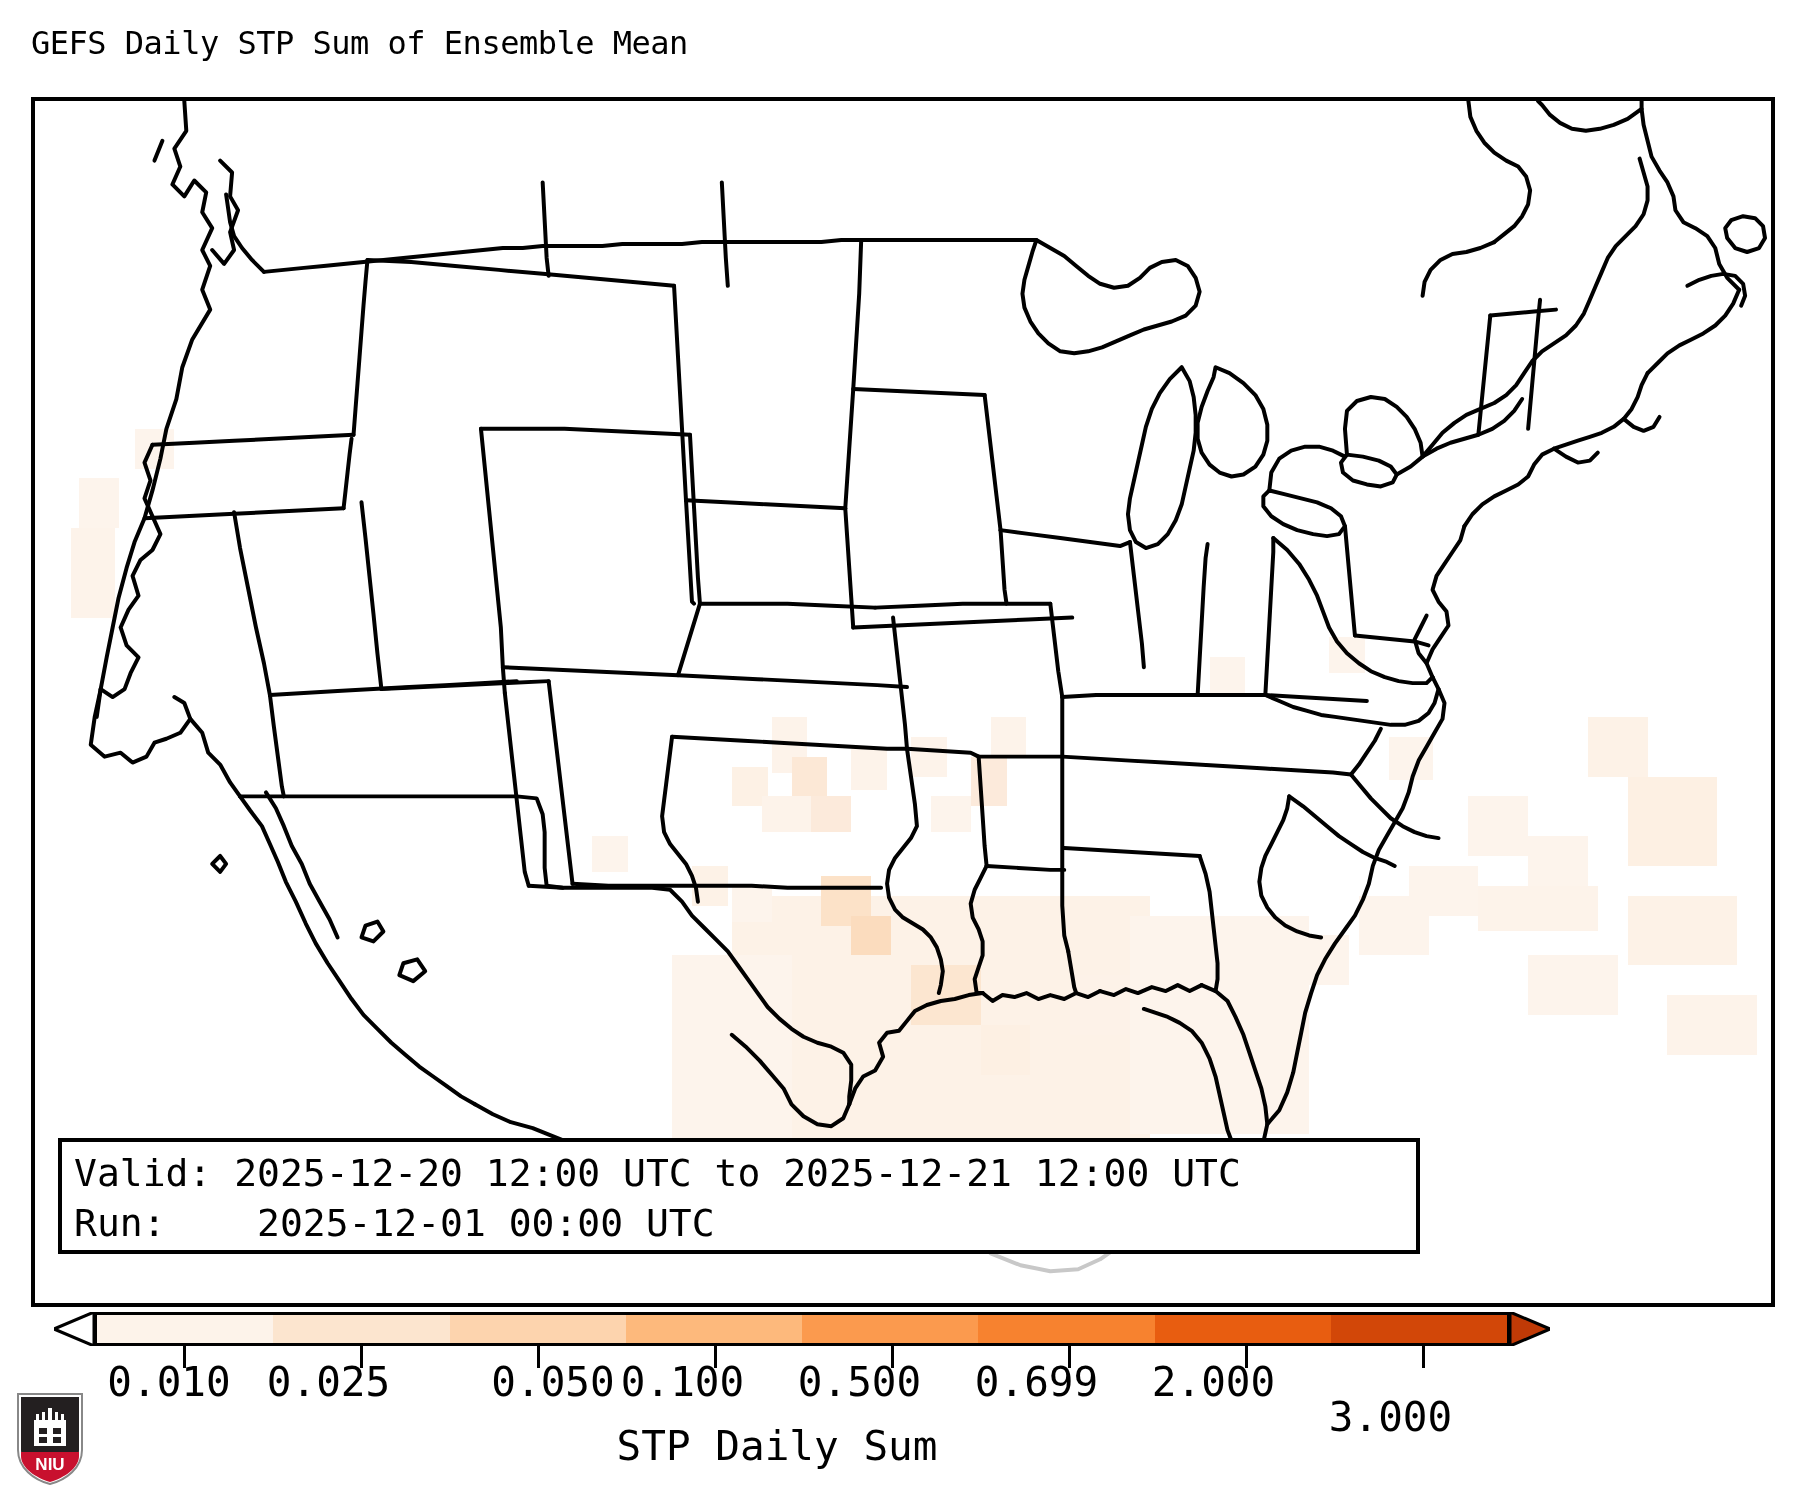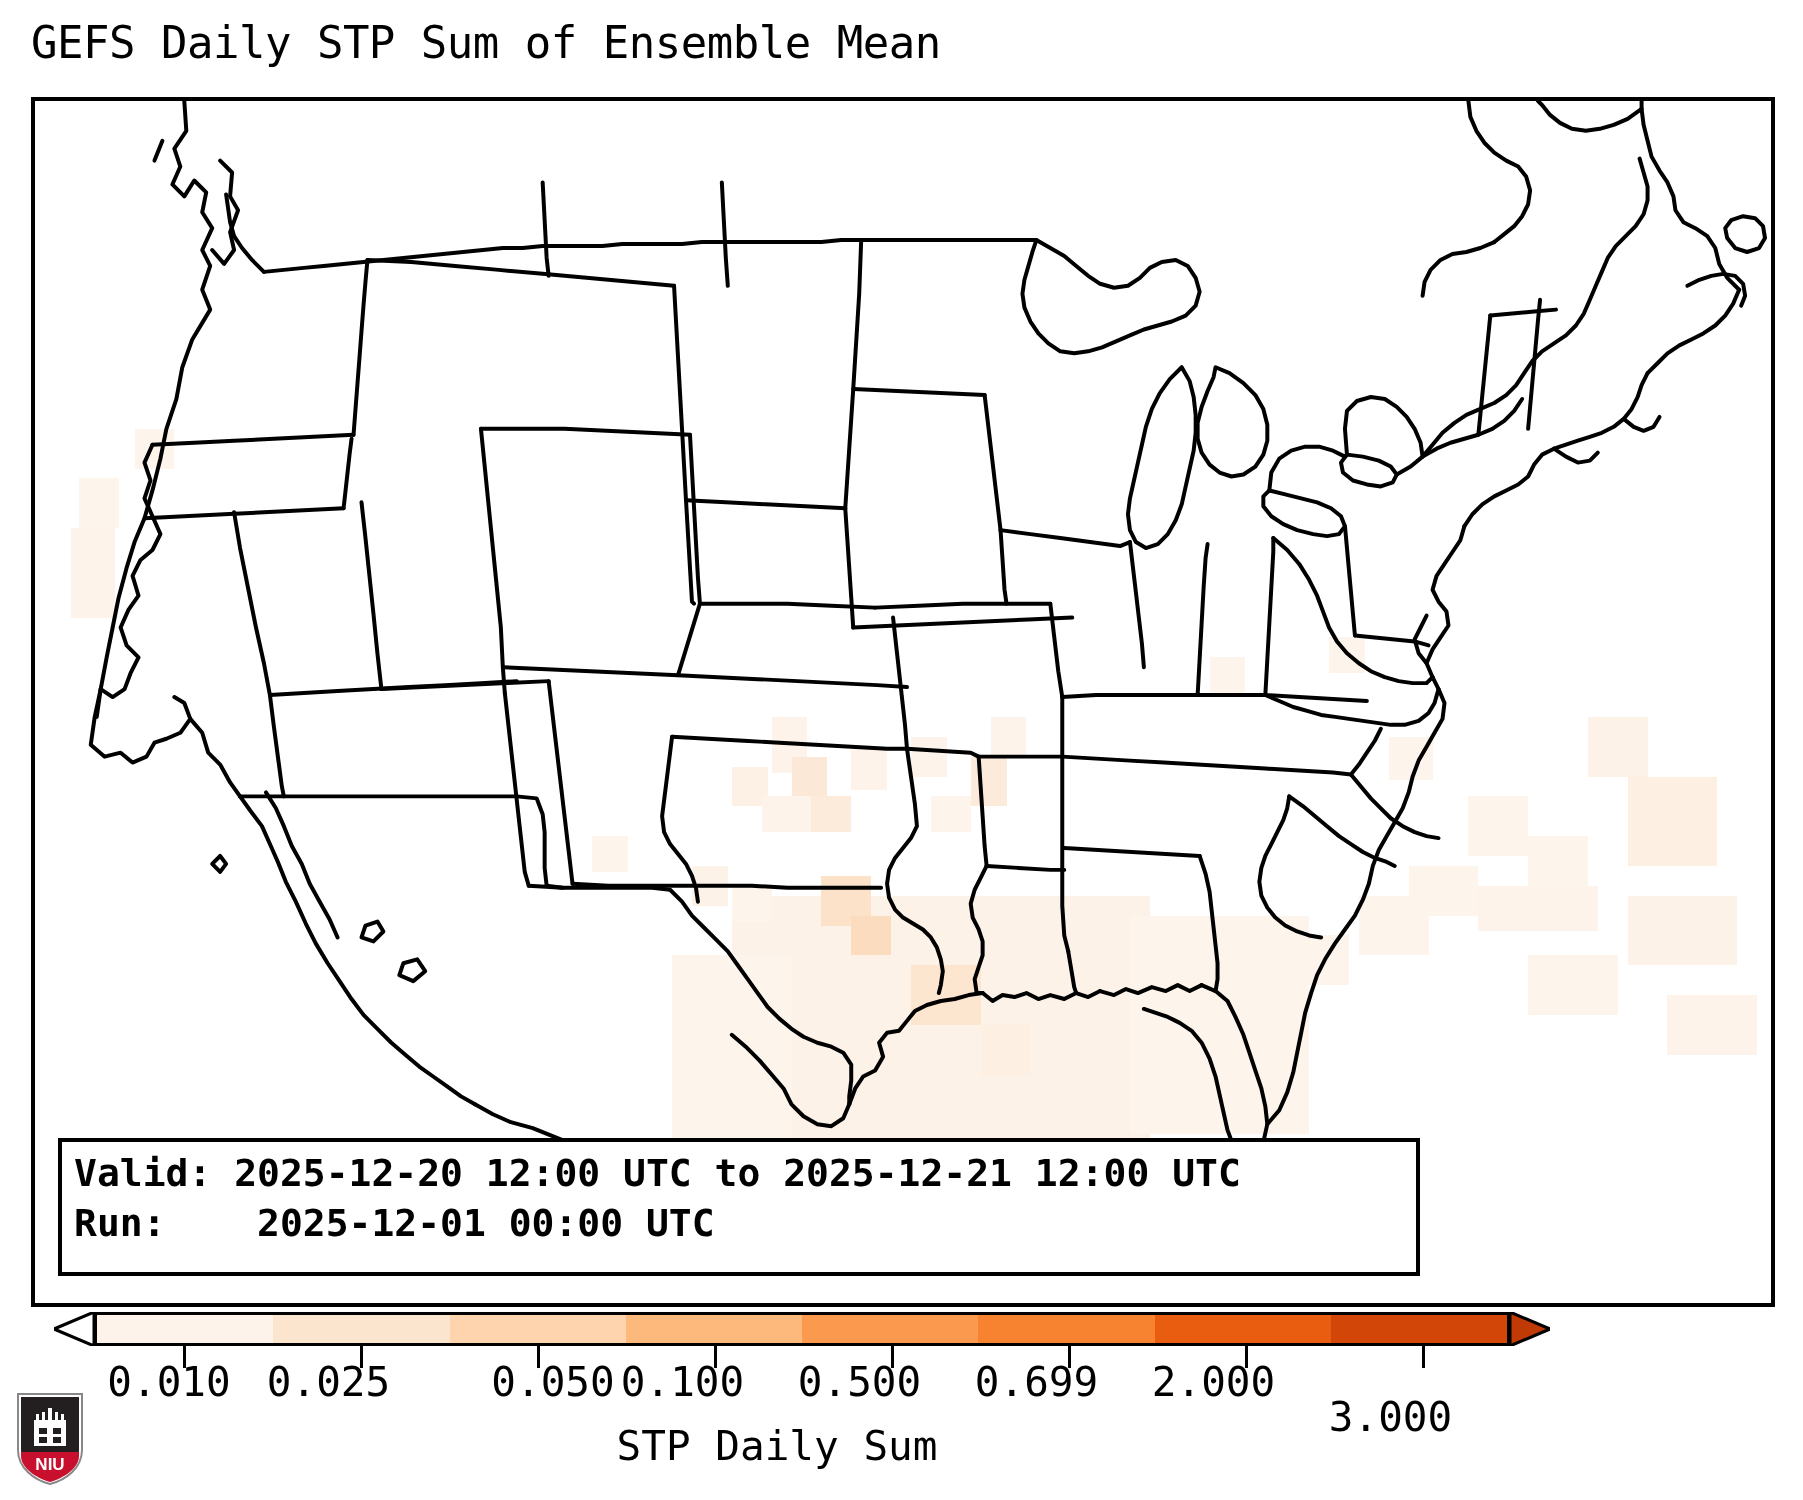--- a/index.html
+++ b/index.html
@@ -5,48 +5,47 @@
   html,body{margin:0;padding:0;background:#ffffff;}
   body{
     width:1803px;height:1500px;position:relative;overflow:hidden;
     font-family:"DejaVu Sans Mono","Liberation Mono",monospace;
     color:#000000;
   }
 
   
   #map-title{
     position:absolute;left:31px;top:14px;
-    font-size:44px;line-height:58px;
+    font-size:32px;line-height:58px;
     letter-spacing:-0.5px;
     white-space:pre;
     font-family:"DejaVu Sans Mono","Liberation Mono",monospace;
   }
 
   
   #map-frame{
     position:absolute;left:31px;top:97px;
     width:1744px;height:1210px;
     border:4px solid #000;
     background:#ffffff;
     box-sizing:border-box;
     overflow:hidden;
   }
   #map-canvas{position:absolute;left:0;top:0;width:100%;height:100%;}
   #shade-layer{position:absolute;left:0;top:0;width:100%;height:100%;}
 
   
   #info-box{
     position:absolute;left:58px;top:1138px;
-    width:1362px;height:138px;
+    width:1362px;height:116px;
     border:4px solid #000;
     background:#ffffff;
     box-sizing:border-box;
     padding:6px 0 0 12px;
     z-index:6;
-    font-weight:bold;
   }
   .info-line{
     font-size:38px;line-height:50px;white-space:pre;
     font-family:"DejaVu Sans Mono","Liberation Mono",monospace;
   }
 
   
   #colorbar-wrap{
     position:absolute;left:31px;top:1312px;width:1744px;height:40px;
   }

